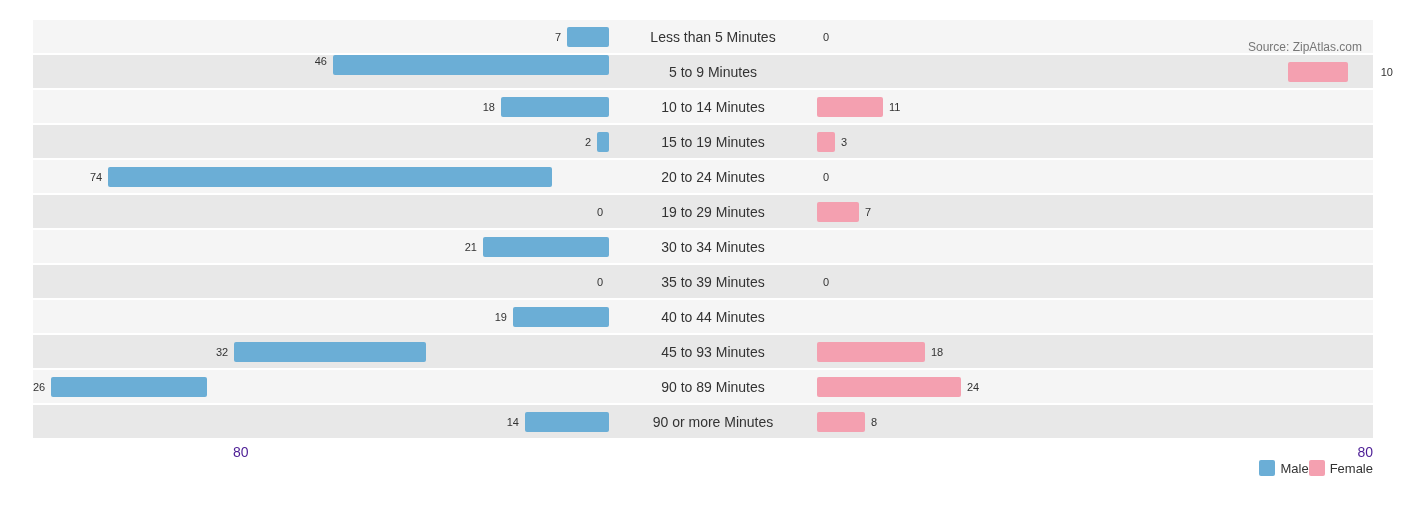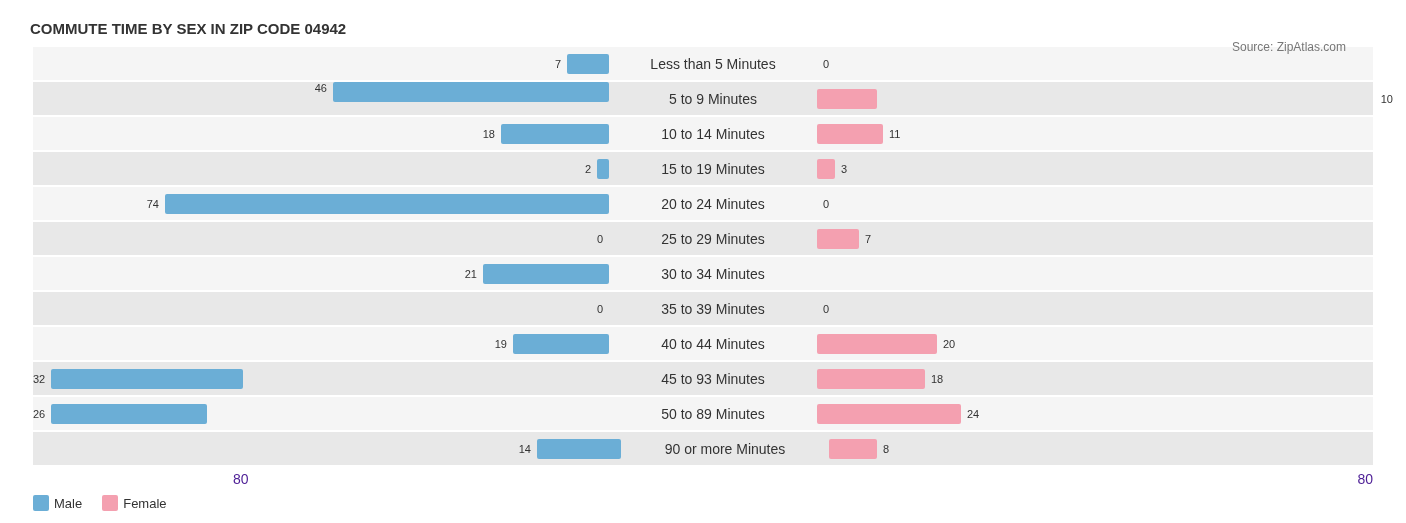--- a/index.html
+++ b/index.html
@@ -13,21 +13,21 @@
     .chart-title {
       font-size: 15px;
       font-weight: bold;
       text-transform: uppercase;
       color: #333;
       margin-bottom: 10px;
     }
     .source {
       position: absolute;
       top: 20px;
-      right: 30px;
+      right: 14px;
       font-size: 12px;
       color: #777;
     }
     .row {
       display: flex;
       align-items: center;
       height: 33px;
       margin-bottom: 2px;
     }
     .row:nth-child(odd) {
@@ -112,24 +112,23 @@
       display: flex;
       justify-content: flex-end;
       padding-right: 0;
     }
     .axis-label {
       font-size: 14px;
       color: #4c1d95;
     }
     .legend {
       display: flex;
-      justify-content: flex-start;
-      align-items: center;
-      gap: 20px;
-      margin-top: 8px;
+      justify-content: flex-end;
+      align-items: center;
+      margin-top: 0;
       font-size: 13px;
       color: #333;
     }
     .legend-item {
       display: flex;
       align-items: center;
       gap: 5px;
     }
     .legend-box {
       width: 16px;
@@ -141,21 +140,20 @@
       display: flex;
       flex-direction: column;
       width: 1340px;
       margin: 0 auto;
     }
   </style>
 </head>
 <body>
 
 <div style="position:relative;">
-  <div class="chart-title">COMMUTE TIME BY SEX IN ZIP CODE 04942</div>
   <div class="source">Source: ZipAtlas.com</div>
 
   <div class="chart-main">
     <div class="bars-container" id="bars-container">
     <div class="row">
     <div class="left-side" style="width:580px; max-width:580px; flex:none; display:flex; justify-content:flex-end; align-items:center; padding-right:4px;">
       <span class="left-value">7</span>
       <div class="bar-male" style="width:42px;"></div>
     </div>
     <div class="label-center">Less than 5 Minutes</div>
@@ -163,21 +161,21 @@
       <div class="bar-female" style="width:0px;"></div>
       <span class="right-value">0</span>
     </div>
   </div>
         <div class="row">
     <div class="left-side" style="width:580px; max-width:580px; flex:none; display:flex; justify-content:flex-end; align-items:flex-start; padding-right:4px;">
       <span class="left-value">46</span>
       <div class="bar-male" style="width:276px;"></div>
     </div>
     <div class="label-center">5 to 9 Minutes</div>
-    <div class="right-side" style="width:580px; max-width:580px; flex:none; display:flex; justify-content:space-between; align-items:center; padding-left:4px;gap:27px;">
+    <div class="right-side" style="width:580px; max-width:580px; flex:none; display:flex; justify-content:flex-end; align-items:center; padding-left:4px;gap:27px;">
       <div class="bar-female" style="width:60px;"></div>
       <span class="right-value">10</span>
     </div>
   </div>
         <div class="row">
     <div class="left-side" style="width:580px; max-width:580px; flex:none; display:flex; justify-content:flex-end; align-items:center; padding-right:4px;">
       <span class="left-value">18</span>
       <div class="bar-male" style="width:108px;"></div>
     </div>
     <div class="label-center">10 to 14 Minutes</div>
@@ -191,36 +189,36 @@
       <span class="left-value">2</span>
       <div class="bar-male" style="width:12px;"></div>
     </div>
     <div class="label-center">15 to 19 Minutes</div>
     <div class="right-side" style="width:580px; max-width:580px; flex:none; display:flex; justify-content:flex-start; align-items:center; padding-left:4px;">
       <div class="bar-female" style="width:18px;"></div>
       <span class="right-value">3</span>
     </div>
   </div>
         <div class="row">
-    <div class="left-side" style="width:580px; max-width:580px; flex:none; display:flex; justify-content:flex-end; align-items:center; padding-right:4px;">
+    <div class="left-side" style="width:580px; max-width:580px; flex:none; display:flex; justify-content:center; align-items:center; padding-right:4px;">
       <span class="left-value">74</span>
       <div class="bar-male" style="width:444px;"></div>
     </div>
     <div class="label-center">20 to 24 Minutes</div>
     <div class="right-side" style="width:580px; max-width:580px; flex:none; display:flex; justify-content:flex-start; align-items:center; padding-left:4px;">
       <div class="bar-female" style="width:0px;"></div>
       <span class="right-value">0</span>
     </div>
   </div>
         <div class="row">
     <div class="left-side" style="width:580px; max-width:580px; flex:none; display:flex; justify-content:flex-end; align-items:center; padding-right:4px;">
       <span class="left-value">0</span>
       <div class="bar-male" style="width:0px;"></div>
     </div>
-    <div class="label-center">25 to 29 Minutes</div>
+    <div class="label-center">19 to 29 Minutes</div>
     <div class="right-side" style="width:580px; max-width:580px; flex:none; display:flex; justify-content:flex-start; align-items:center; padding-left:4px;">
       <div class="bar-female" style="width:42px;"></div>
       <span class="right-value">7</span>
     </div>
   </div>
         <div class="row">
     <div class="left-side" style="width:580px; max-width:580px; flex:none; display:flex; justify-content:flex-end; align-items:center; padding-right:4px;">
       <span class="left-value">21</span>
       <div class="bar-male" style="width:126px;"></div>
     </div>
@@ -236,49 +234,45 @@
       <div class="bar-female" style="width:0px;"></div>
       <span class="right-value">0</span>
     </div>
   </div>
         <div class="row">
     <div class="left-side" style="width:580px; max-width:580px; flex:none; display:flex; justify-content:flex-end; align-items:center; padding-right:4px;">
       <span class="left-value">19</span>
       <div class="bar-male" style="width:96px;"></div>
     </div>
     <div class="label-center">40 to 44 Minutes</div>
-    <div class="right-side" style="width:580px; max-width:580px; flex:none; display:flex; justify-content:flex-start; align-items:center; padding-left:4px;">
-      <div class="bar-female" style="width:120px;"></div>
-      <span class="right-value">20</span>
-    </div>
-  </div>
-        <div class="row">
-    <div class="left-side" style="width:580px; max-width:580px; flex:none; display:flex; justify-content:flex-start; align-items:center; padding-right:4px;">
+  </div>
+        <div class="row">
+    <div class="left-side" style="width:580px; max-width:580px; flex:none; display:flex; justify-content:center; align-items:center; padding-right:4px;">
       <span class="left-value">32</span>
       <div class="bar-male" style="width:192px;"></div>
     </div>
     <div class="label-center">45 to 93 Minutes</div>
     <div class="right-side" style="width:580px; max-width:580px; flex:none; display:flex; justify-content:flex-start; align-items:center; padding-left:4px;">
       <div class="bar-female" style="width:108px;"></div>
       <span class="right-value">18</span>
     </div>
   </div>
         <div class="row">
     <div class="left-side" style="width:580px; max-width:580px; flex:none; display:flex; justify-content:flex-start; align-items:center; padding-right:4px;">
       <span class="left-value">26</span>
       <div class="bar-male" style="width:156px;"></div>
     </div>
-    <div class="label-center">50 to 89 Minutes</div>
+    <div class="label-center">90 to 89 Minutes</div>
     <div class="right-side" style="width:580px; max-width:580px; flex:none; display:flex; justify-content:flex-start; align-items:center; padding-left:4px;">
       <div class="bar-female" style="width:144px;"></div>
       <span class="right-value">24</span>
     </div>
   </div>
         <div class="row">
-    <div class="left-side" style="width:580px; max-width:580px; flex:none; display:flex; justify-content:flex-end; align-items:center; padding-right:4px;margin-left:12px;">
+    <div class="left-side" style="width:580px; max-width:580px; flex:none; display:flex; justify-content:flex-end; align-items:center; padding-right:4px;">
       <span class="left-value">14</span>
       <div class="bar-male" style="width:84px;"></div>
     </div>
     <div class="label-center">90 or more Minutes</div>
     <div class="right-side" style="width:580px; max-width:580px; flex:none; display:flex; justify-content:flex-start; align-items:center; padding-left:4px;">
       <div class="bar-female" style="width:48px;"></div>
       <span class="right-value">8</span>
     </div>
   </div>
       </div>

